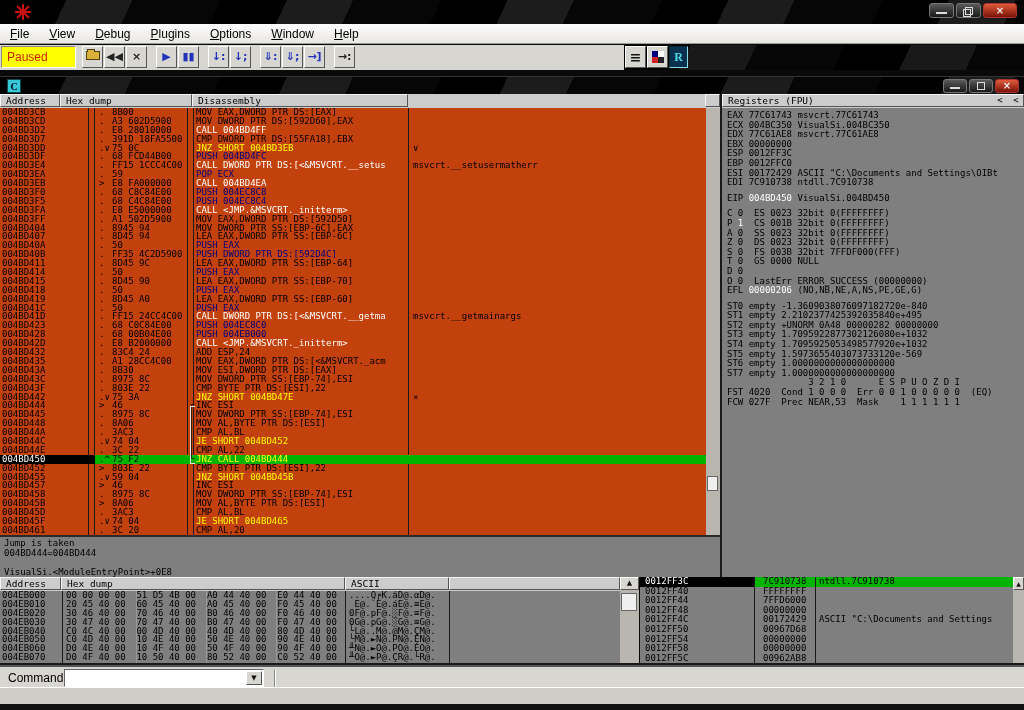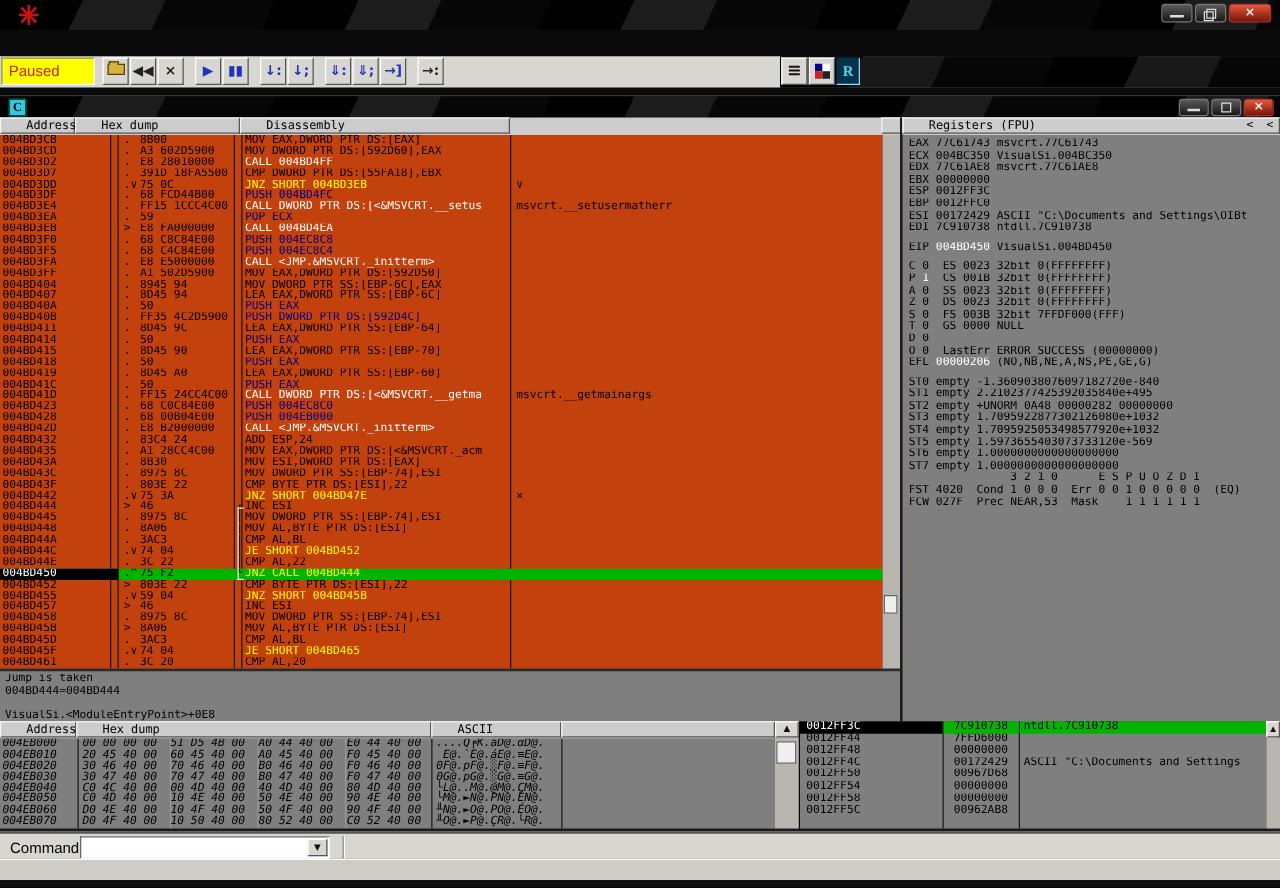--- a/index.html
+++ b/index.html
@@ -54,21 +54,21 @@
 
   
   #cpu-titlebar { top:76px; height:18px; border-top:1px solid #333; }
   #cpu-title { position:absolute; left:26px; top:1px; color:#fff; font:bold 12px/17px "Liberation Sans", sans-serif;margin-top:48px; }
   #cpu-icon { position:absolute; left:7px; top:2px; width:14px; height:14px; background:#35c9d8;
     border:1px solid #0a4a50; color:#002; text-align:center; font:bold 10px/13px "Liberation Serif", serif; }
 
   .hdrbar { position:absolute; background:#ccc; }
   .hcell { position:absolute; top:0; height:13px; background:#ccc; border:1px solid;
     border-color:#f4f4f4 #555 #555 #f4f4f4; color:#000;
-    font:9.5px/11px "DejaVu Sans Mono", monospace; padding-left:20px; }
+    font:9.5px/11px "DejaVu Sans Mono", monospace; padding-left:5px; }
 
   .mono { font:9px/9px "DejaVu Sans Mono", monospace; color:#000; }
 
   
   #disasm { position:absolute; top:108px; left:0; width:706px; height:427px; background:#c2410c; overflow:hidden; }
   .drow { position:relative; height:8.9px; white-space:nowrap; }
   .drow > span { position:absolute; top:0; height:8.9px; overflow:hidden; }
   .ca { left:2px;  width:92px; }
   .cp { left:99px; width:13px; }
   .ch { left:112px; width:73px; }
@@ -101,21 +101,21 @@
 
   
   #infopane { position:absolute; top:535px; left:0; width:720px; height:42px; background:#7f7f7f;
     border-top:2px solid #2a2a2a; padding:2px 0 0 4px; }
   #infopane .rline { height:9.5px; }
 
   
   #dump-hdr { top:577px; left:0; width:620px; height:14px; }
   #dump { position:absolute; top:591px; left:0; width:620px; height:72px; background:#7f7f7f; overflow:hidden; }
   .xrow { position:relative; height:8.9px; white-space:pre; }
-  .xrow > span { position:absolute; top:0;font-style:italic; }
+  .xrow > span { position:absolute; top:0; }
   .xa { left:2px; } .xb { left:66px; } .xs { left:349px; }
 
   
   #stack { position:absolute; top:577px; left:640px; width:373px; height:86px; background:#7f7f7f; overflow:hidden; }
   .srow { position:relative; height:9.6px; }
   .srow > span { position:absolute; top:0; height:9.6px; overflow:hidden; }
   .sa { left:0; width:114px; padding-left:5px; }
   .sv { left:115px; width:60px; padding-left:8px; }
   .sc { left:176px; width:197px; padding-left:3px; }
   .srow.sel .sa { background:#000; color:#fff; }
@@ -156,20 +156,21 @@
     <div class="winbtn" style="left:929px; top:3px; width:25px;">
         <span class="bar"></span>
       </div>
     <div class="winbtn" style="left:956px; top:3px; width:25px;">
         <span class="sq2"></span>
         <span class="sq" style="left:8px; top:3px;"></span>
       </div>
     <div class="winbtn close" style="left:983px; top:3px; width:34px;">×</div>
   </div>
 
+  <div id="menubar"><div class="mi">File</div><div class="mi">View</div><div class="mi">Debug</div><div class="mi">Plugins</div><div class="mi">Options</div><div class="mi">Window</div><div class="mi">Help</div></div>
 
   <div id="toolbar">
     <div class="darkend"></div>
     <div id="paused-box">Paused</div>
     <div class="tbrow" style="left:82px;" id="tb-buttons"><div class="tbtn"><div class="folder"></div></div><div class="tbtn">◀◀</div><div class="tbtn">×</div><div class="tbgap"></div><div class="tbtn blue">▶</div><div class="tbtn blue">▮▮</div><div class="tbgap"></div><div class="tbtn blue">↓:</div><div class="tbtn blue">↓;</div><div class="tbgap"></div><div class="tbtn blue">⇓:</div><div class="tbtn blue">⇓;</div><div class="tbtn blue">→]</div><div class="tbgap"></div><div class="tbtn">→:</div></div>
     <div class="tbrow" style="left:625px;" id="tb-tail"><div class="tbtn"><div class="listicon">≡</div></div><div class="tbtn"><div class="gridicon"><i style="background: rgb(0, 0, 128); left: 0px; top: 0px;"></i><i style="background: rgb(255, 255, 255); left: 6px; top: 0px;"></i><i style="background: rgb(204, 34, 34); left: 0px; top: 6px;"></i><i style="background: rgb(34, 34, 34); left: 6px; top: 6px;"></i></div></div><div class="lb dark">R</div></div>
   </div>
 
   <div class="titlebar" id="cpu-titlebar">
     <div id="cpu-icon">C</div>
@@ -587,20 +588,25 @@
   <div id="stack" class="mono">
     <div class="vline" style="left:114px;"></div>
     <div class="vline" style="left:175px;"></div>
     <div id="stack-rows">
         <div class="srow sel">
           <span class="sa">0012FF3C</span>
           <span class="sv">7C910738</span>
           <span class="sc">ntdll.7C910738</span>
         </div>
         <div class="srow">
+          <span class="sa">0012FF40</span>
+          <span class="sv">FFFFFFFF</span>
+          <span class="sc"></span>
+        </div>
+        <div class="srow">
           <span class="sa">0012FF44</span>
           <span class="sv">7FFD6000</span>
           <span class="sc"></span>
         </div>
         <div class="srow">
           <span class="sa">0012FF48</span>
           <span class="sv">00000000</span>
           <span class="sc"></span>
         </div>
         <div class="srow">

